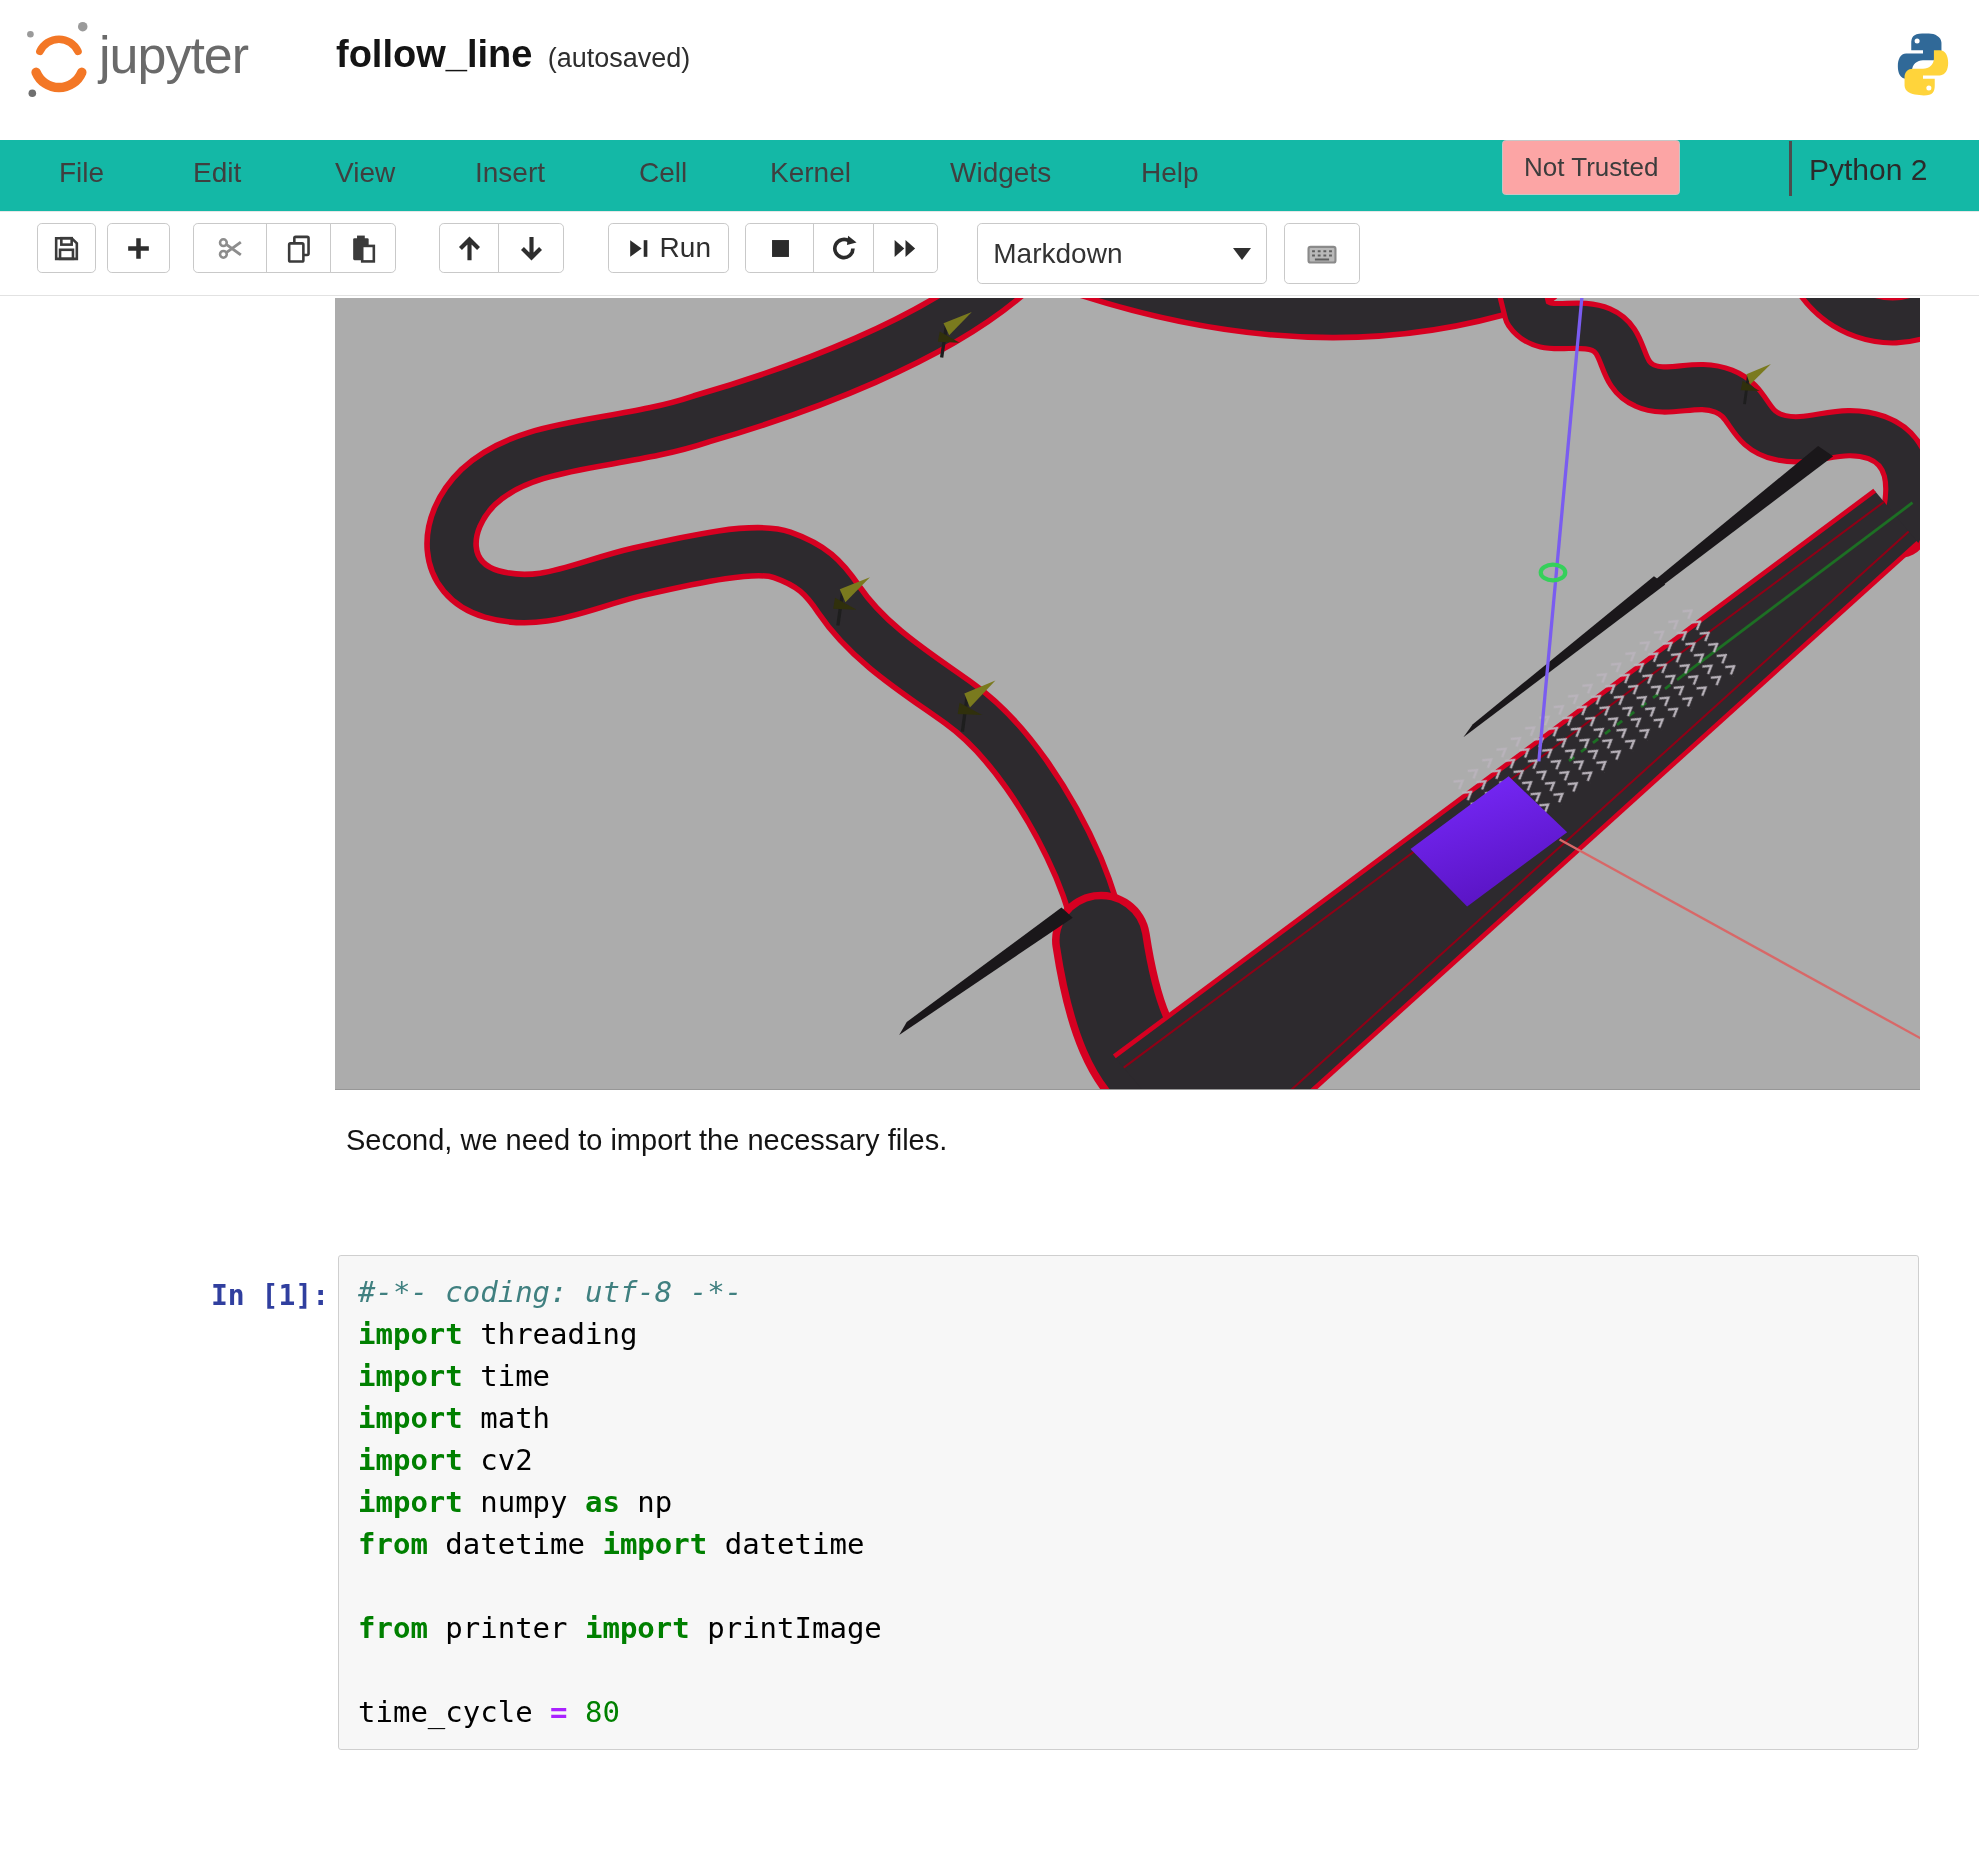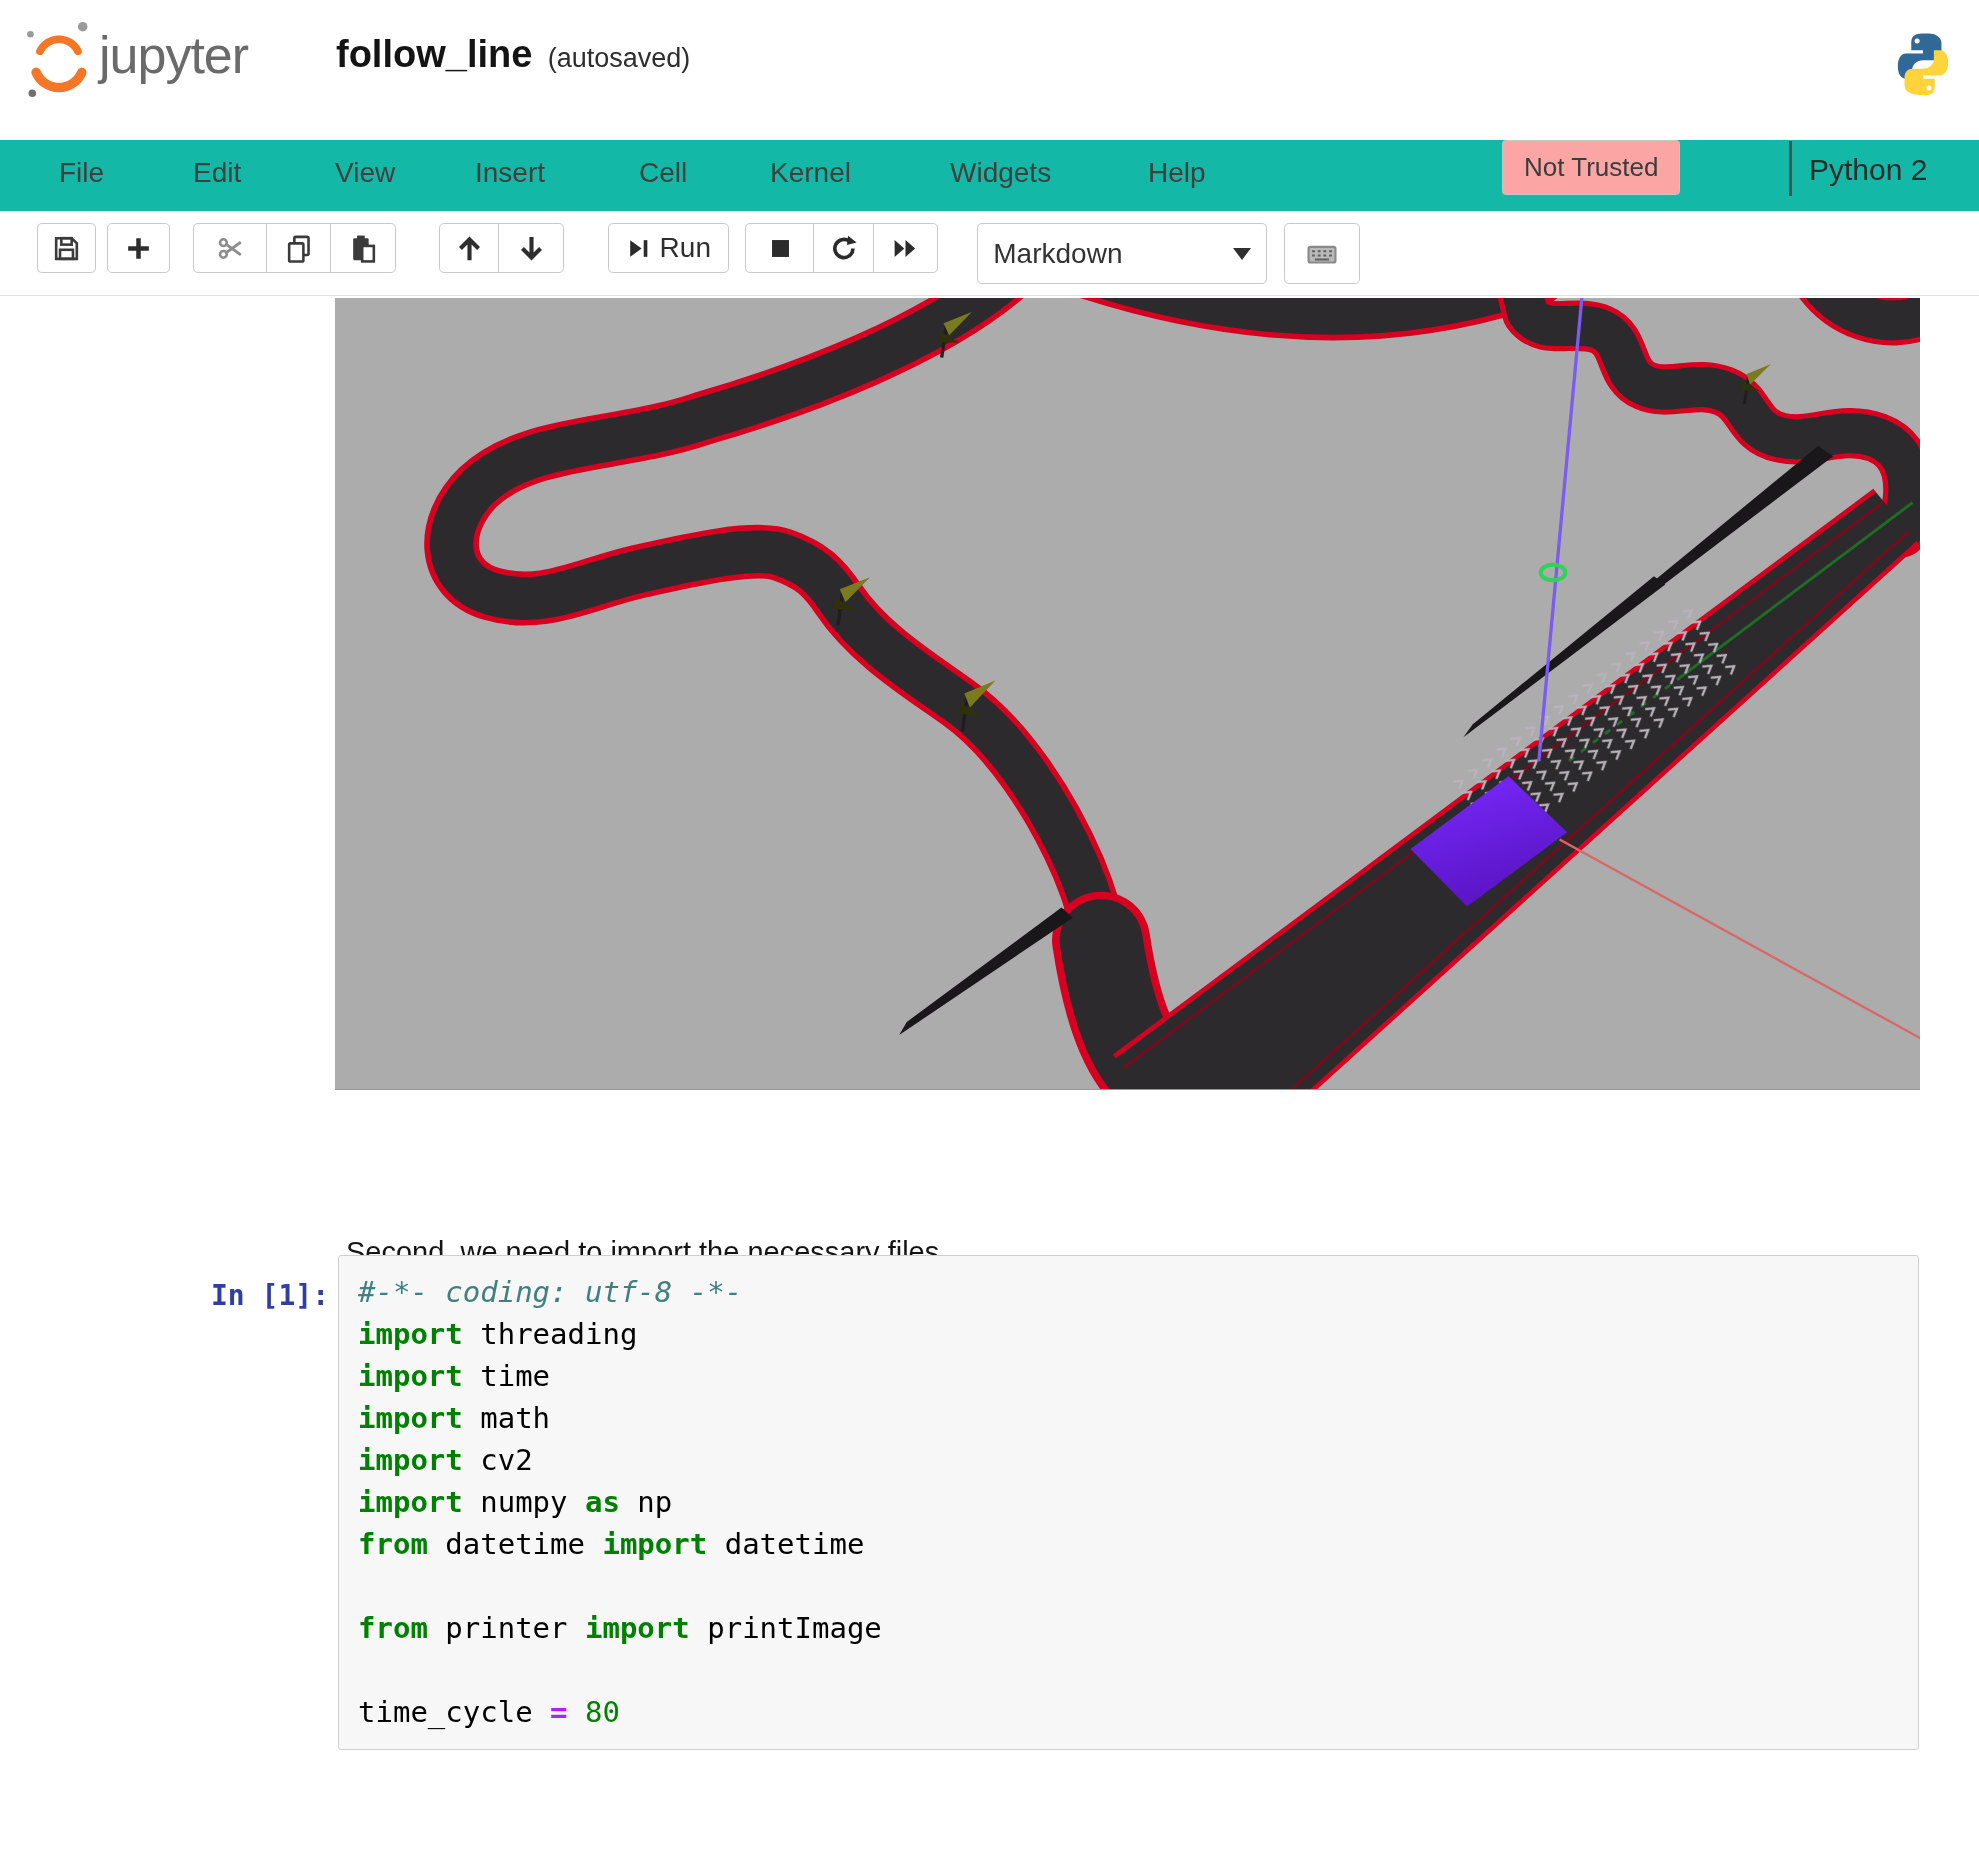--- a/index.html
+++ b/index.html
@@ -32,21 +32,21 @@
   .tgroup .tbtn:last-child{border-radius:0 4.8px 4.8px 0;}
   .run-label{font-size:28px;color:#2e2e2e;margin-left:8.6px;}
   .cellsel{left:977px;top:223px;width:290px;height:61px;border:1.9px solid #c9c9c9;border-radius:4.8px;
         background:#fff;box-sizing:border-box;display:flex;align-items:center;cursor:pointer;}
   .cellsel-text{font-size:28px;color:#333;margin-left:15.3px;flex:1;}
   .sel-arrow{width:0;height:0;border-left:9.6px solid transparent;border-right:9.6px solid transparent;
         border-top:12.4px solid #2f2f2f;margin-right:15.3px;}
 
   
   .sim-wrap{left:335px;top:298px;width:1585px;height:791px;border-bottom:1.9px solid #979797;}
-  .md-text{left:346px;top:1236px;font-size:29px;color:#141414;}
+  .md-text{left:346px;top:1124px;font-size:29px;color:#141414;}
   .in-prompt{left:57px;top:1279px;width:272px;text-align:right;
        font-family:"DejaVu Sans Mono",monospace;font-size:28px;font-weight:bold;color:#303F9F;}
   .code-cell{left:338px;top:1255px;width:1581px;box-sizing:border-box;background:#f7f7f7;
        border:1.9px solid #cfcfcf;border-radius:2.9px;padding:15.3px 19px 15.3px 19px;}
   .code-line{font-family:"DejaVu Sans Mono",monospace;font-size:29px;line-height:42px;white-space:pre;}
   .tok-cmt{font-style:italic;}
   .tok-kw{font-weight:bold;}
   .tok-op{font-weight:bold;}
 </style>
 </head>
@@ -74,21 +74,21 @@
 </div>
 
 <div class="abs menubar">
   <div class="menu-item" style="left:59px;">File</div>
   <div class="menu-item" style="left:193px;text-align:center;">Edit</div>
   <div class="menu-item" style="left:335px;">View</div>
   <div class="menu-item" style="left:475px;">Insert</div>
   <div class="menu-item" style="left:639px;">Cell</div>
   <div class="menu-item" style="left:770px;">Kernel</div>
   <div class="menu-item" style="left:950px;">Widgets</div>
-  <div class="menu-item" style="left:1141px;margin-left:7px;">Help</div>
+  <div class="menu-item" style="left:1141px;">Help</div>
 </div>
 <div class="abs trust-badge">Not Trusted</div>
 <div class="abs kernel-sep"></div>
 <div class="abs kernel-name">Python 2</div>
 
 <div class="tbtn abs" style="left:37px;width:59px;">
   <svg width="31" height="31" viewBox="0 0 24 24">
     <path d="M4 4 h12 l4 4 v12 h-16 z" fill="none" stroke="#3b3b3b" stroke-width="2"></path>
     <rect x="8" y="4" width="8" height="5" fill="none" stroke="#3b3b3b" stroke-width="2"></rect>
     <rect x="7" y="13" width="10" height="7" fill="none" stroke="#3b3b3b" stroke-width="2"></rect>

